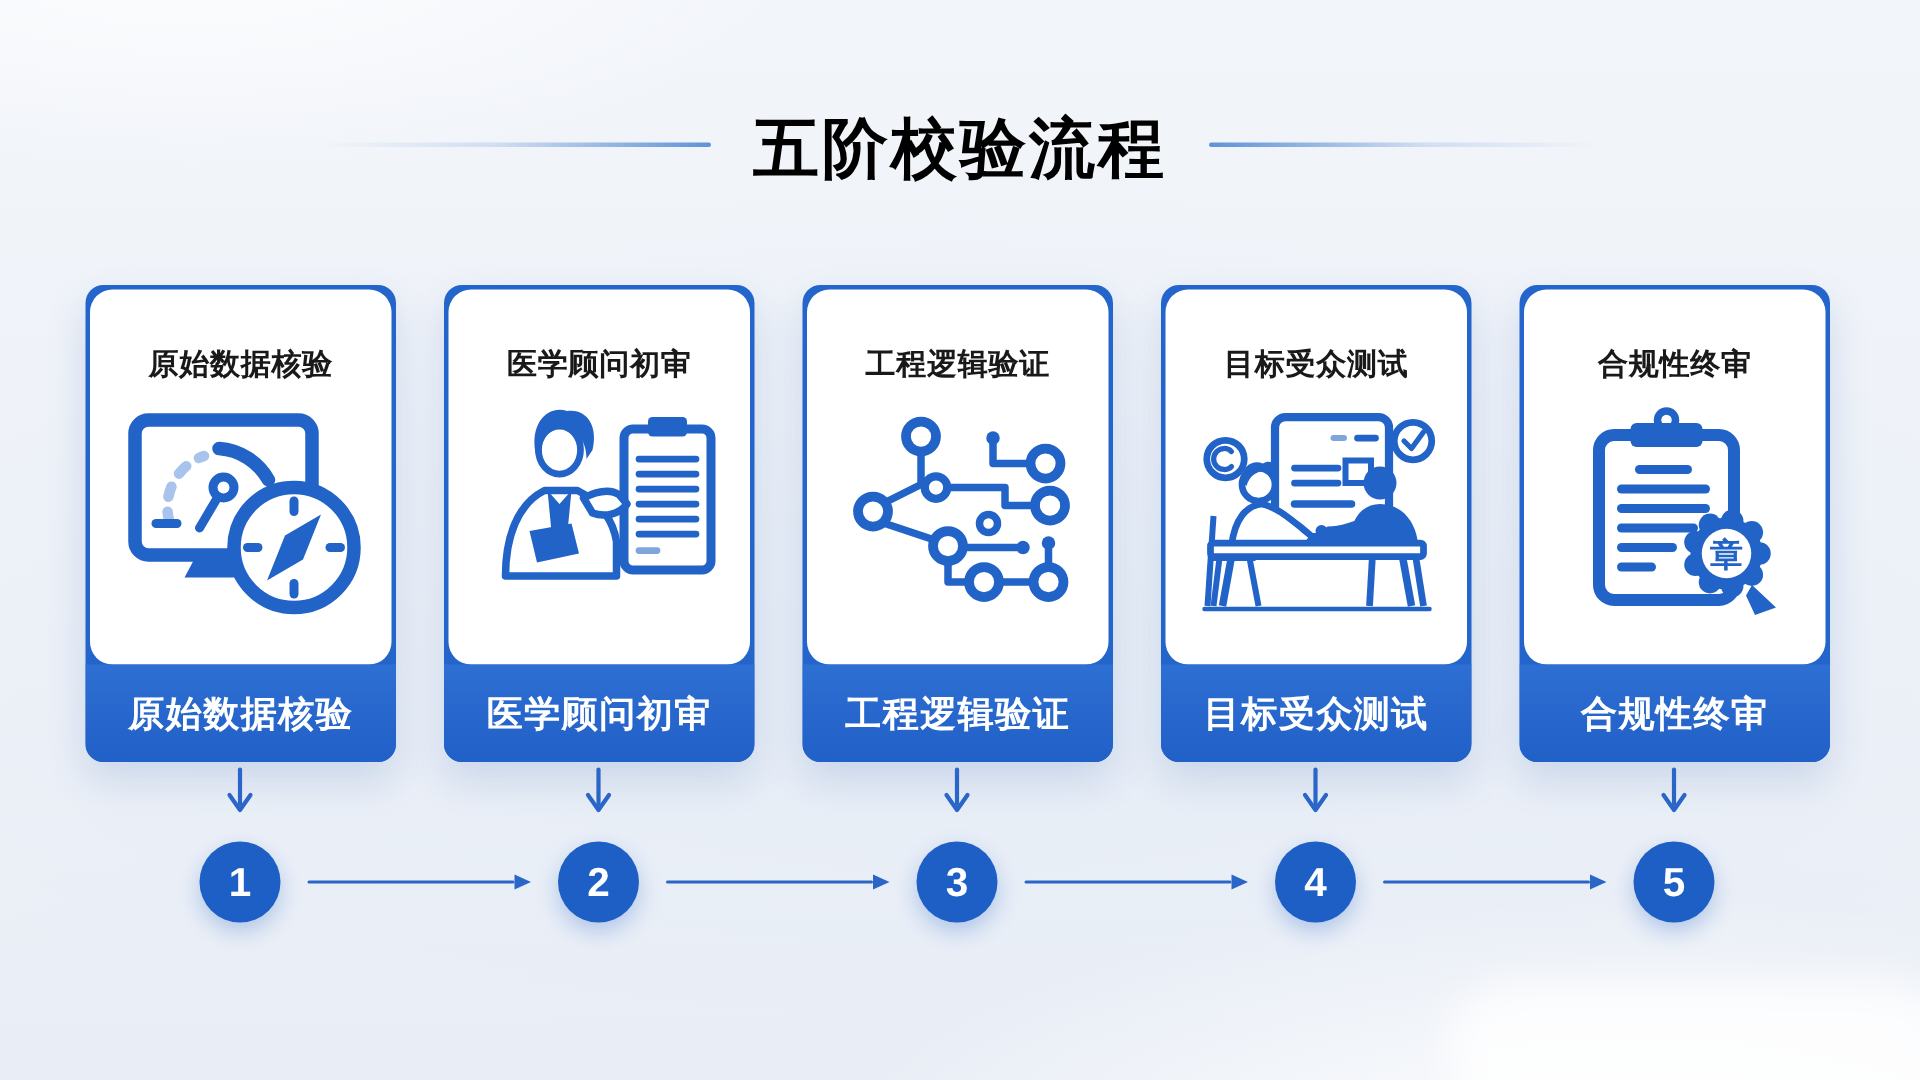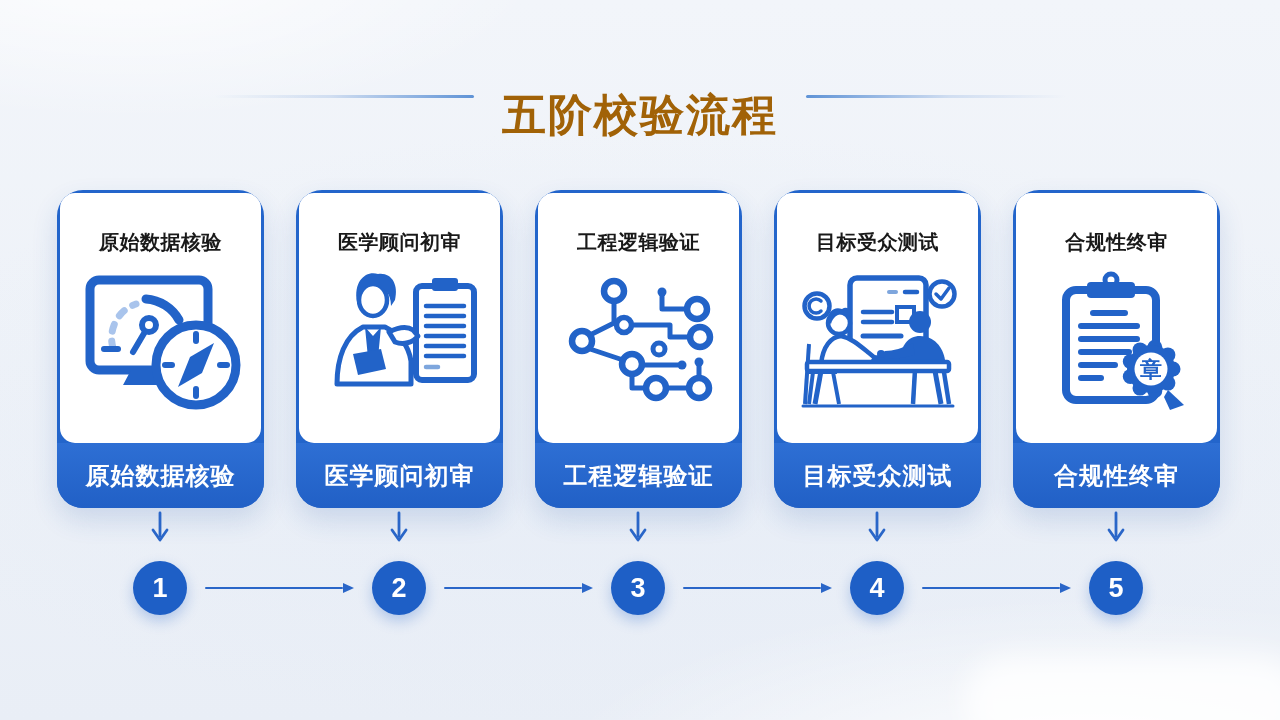--- a/index.html
+++ b/index.html
@@ -7,29 +7,29 @@
     width:1280px;height:720px;overflow:hidden;position:relative;
     font-family:"Liberation Sans","DejaVu Sans",sans-serif;
     background:
       radial-gradient(900px 300px at 85% 108%, rgba(255,255,255,.95), rgba(255,255,255,0) 60%),
       radial-gradient(700px 260px at 10% -5%, rgba(255,255,255,.85), rgba(255,255,255,0) 60%),
       radial-gradient(1100px 420px at 50% 60%, rgba(226,234,246,.55), rgba(255,255,255,0) 72%),
       linear-gradient(180deg,#f2f5fa 0%,#eef2f8 50%,#e9eef6 100%);
   }
   .title{
     position:absolute;left:0;right:0;top:70px;text-align:center;
-    font-size:44px;font-weight:800;color:#a16207;letter-spacing:2px;margin:16px;
+    font-size:44px;font-weight:800;color:#000000;letter-spacing:2px;margin:0;
   }
   .deco-line{position:absolute;top:95px;height:3px;width:260px;border-radius:2px;}
   .deco-line.left{left:214px;background:linear-gradient(90deg,rgba(111,155,216,0) 0%,rgba(111,155,216,.25) 45%,#5f93d6 100%);}
   .deco-line.right{left:806px;background:linear-gradient(270deg,rgba(111,155,216,0) 0%,rgba(111,155,216,.25) 45%,#5f93d6 100%);}
 
   .cards{position:absolute;left:57px;top:190px;display:flex;gap:32px;}
   .card{
-    width:207px;height:318px;background:#2365cb;border-radius:26px;position:relative;
+    width:207px;height:318px;background:#2365cb;border-radius:12px;position:relative;
     overflow:hidden;box-shadow:0 12px 26px rgba(40,90,170,.16);
   }
   .card-inner{
     position:absolute;top:3px;left:3px;right:3px;height:250px;background:#ffffff;
     border-radius:15px;display:flex;flex-direction:column;align-items:center;
   }
   .card-label{margin-top:36px;font-size:20px;font-weight:700;color:#191919;letter-spacing:.5px;}
   .card-icon{margin-top:10px;width:170px;height:150px;}
   .card-icon svg{width:100%;height:100%;display:block;}
   .card-band{

